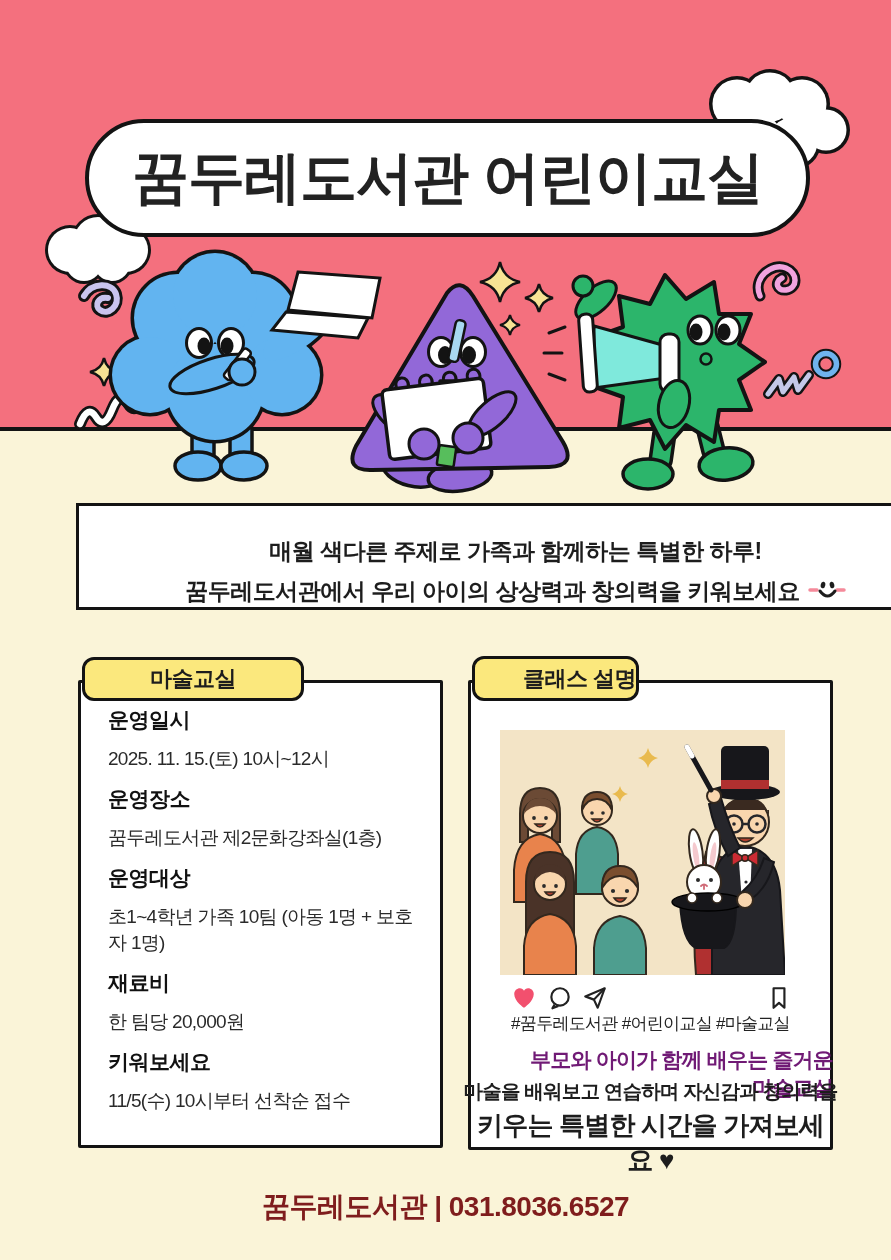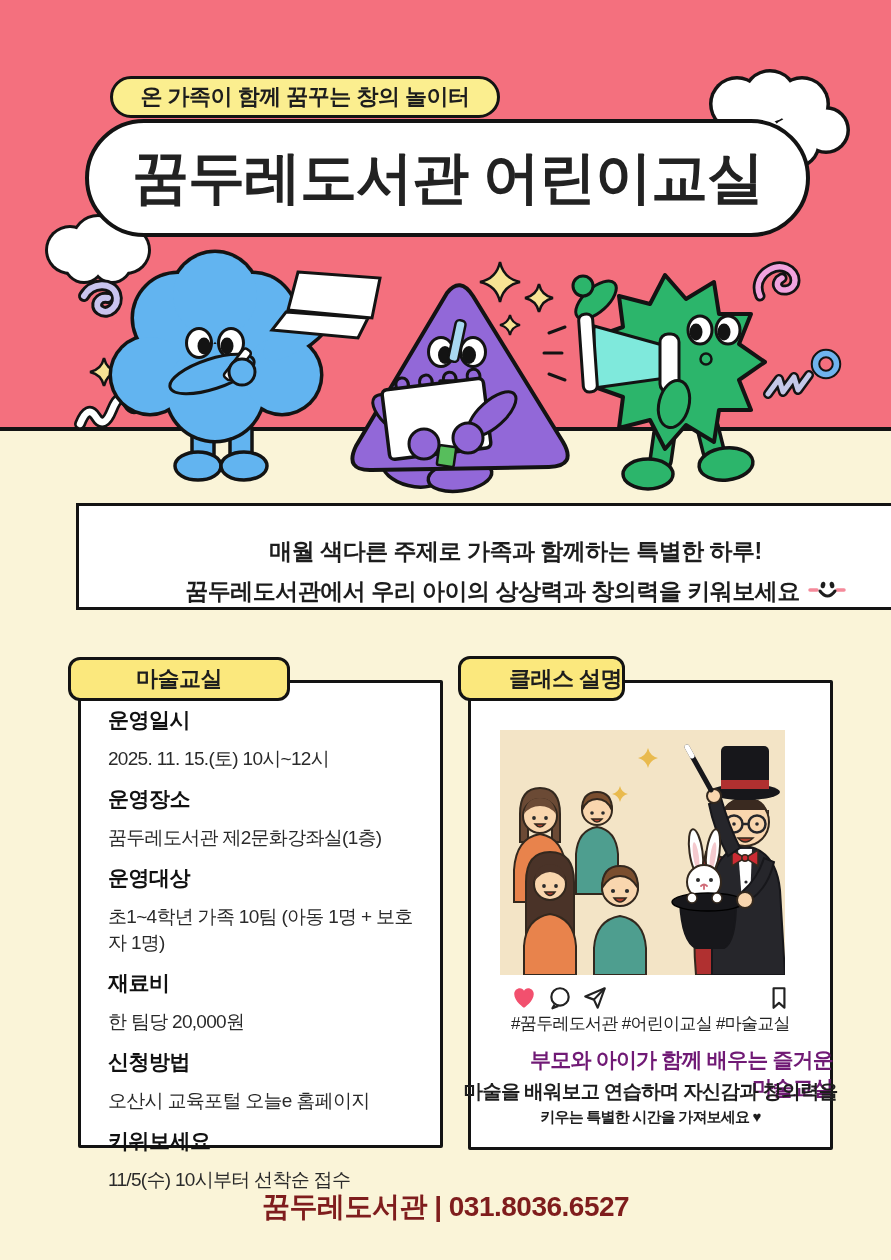--- a/index.html
+++ b/index.html
@@ -27,42 +27,42 @@
            display:flex; flex-direction:column; align-items:center; justify-content:flex-end; gap:9px; }
   .intro-line { font-size:23px; font-weight:700; letter-spacing:-0.5px; color:#1d1d1d;
            display:flex; align-items:center; gap:8px; }
 
   
   .card { position:absolute; background:#fff; border:3.5px solid #131313; border-radius:2px; z-index:2; }
   .card-left  { left:78px;  top:680px; width:365px; height:468px; }
   .card-right { left:468px; top:680px; width:365px; height:470px; }
   .tab { position:absolute; background:#FBE87D; border:3.5px solid #131313; border-radius:12px;
          display:flex; align-items:center; justify-content:center; z-index:5;
-         font-size:22px; font-weight:800; letter-spacing:-0.5px; }
+         font-size:22px; font-weight:800; letter-spacing:-0.5px;margin-left:14px; }
   .tab-left  { left:68px;  top:657px; width:222px; height:44px; }
   .tab-right { left:458px; top:656px; width:167px; height:45px;justify-content:flex-end; }
 
   .info-list { position:absolute; left:108px; top:706px; width:320px; z-index:4; }
   .info-item { margin-bottom:13px; }
   .info-label { font-size:21px; font-weight:800; letter-spacing:-0.5px; margin-bottom:12px; color:#111; }
   .info-value { font-size:19px; font-weight:500; letter-spacing:-0.7px; color:#2a2a2a; margin-bottom:13px; }
 
   
   .illustration { position:absolute; left:500px; top:730px; width:285px; height:245px; z-index:4; }
   .icon-row { position:absolute; left:510px; top:985px; width:282px; height:26px; z-index:4;
               display:flex; align-items:center; gap:9px; }
   .icon-row .spacer { flex:1; }
   .hashtags { position:absolute; left:468px; top:1012px; width:365px; text-align:center; z-index:4;
               font-size:17px; font-weight:500; letter-spacing:-0.7px; color:#222; }
   .highlight { position:absolute; left:468px; top:1046px; width:365px; text-align:right; z-index:4;
               font-size:21px; font-weight:800; letter-spacing:-0.8px; color:#701a75;padding-left:41px; }
   .desc1 { position:absolute; left:460px; top:1078px; width:381px; text-align:center; z-index:4;
               font-size:19.5px; font-weight:600; letter-spacing:-0.8px; color:#1d1d1d; }
   .desc2 { position:absolute; left:468px; top:1108px; width:365px; text-align:center; z-index:4;
-              font-size:15px; font-weight:600; letter-spacing:-0.8px; color:#1d1d1d; }
+              font-size:26px; font-weight:600; letter-spacing:-0.8px; color:#1d1d1d; }
 
   .footer { position:absolute; left:0; top:1188px; width:891px; text-align:center; z-index:3;
             font-size:28px; font-weight:800; letter-spacing:-0.5px; color:#7f1d1d; }
 </style>
 </head>
 <body>
 
 <div class="poster">
 
   <div class="wall"></div>
@@ -207,23 +207,20 @@
       <circle cx="706" cy="359" r="5.5" fill="#2CB56B" stroke="#131313" stroke-width="2.5"></circle>
       <g>
         <path d="M 594 326 L 666 346 L 666 378 L 594 388 Z" fill="#7FE9DC" stroke="#131313" stroke-width="3"></path>
         <rect x="581" y="314" width="14" height="78" rx="6" transform="rotate(-4 588 353)" fill="#fff" stroke="#131313" stroke-width="3"></rect>
         <rect x="660" y="334" width="19" height="58" rx="8" fill="#fff" stroke="#131313" stroke-width="3"></rect>
         <ellipse cx="674" cy="404" rx="15" ry="24" transform="rotate(14 674 404)" fill="#2CB56B" stroke="#131313" stroke-width="3"></ellipse>
       </g>
     </g>
   </svg>
 
-  <div class="badge">
-    <span>온 가족이 함께 꿈꾸는 창의 놀이터</span>
-  </div>
   <div class="title-pill">
     <span>꿈두레도서관 어린이교실</span>
   </div>
 
   <div class="intro-box">
     <div class="intro-line">
       <span>매월 색다른 주제로 가족과 함께하는 특별한 하루!</span>
     </div>
     <div class="intro-line">
       <span>꿈두레도서관에서 우리 아이의 상상력과 창의력을 키워보세요</span>
@@ -250,24 +247,20 @@
       <div class="info-label">운영장소</div>
       <div class="info-value">꿈두레도서관 제2문화강좌실(1층)</div>
     </div>
     <div class="info-item">
       <div class="info-label">운영대상</div>
       <div class="info-value">초1~4학년 가족 10팀 (아동 1명 + 보호자 1명)</div>
     </div>
     <div class="info-item">
       <div class="info-label">재료비</div>
       <div class="info-value">한 팀당 20,000원</div>
-    </div>
-    <div class="info-item">
-      <div class="info-label">신청방법</div>
-      <div class="info-value">오산시 교육포털 오늘e 홈페이지</div>
     </div>
     <div class="info-item">
       <div class="info-label">키워보세요</div>
       <div class="info-value">11/5(수) 10시부터 선착순 접수</div>
     </div>
   </div>
 
   <div class="card card-right"></div>
   <div class="tab tab-right">
     <span>클래스 설명</span>

